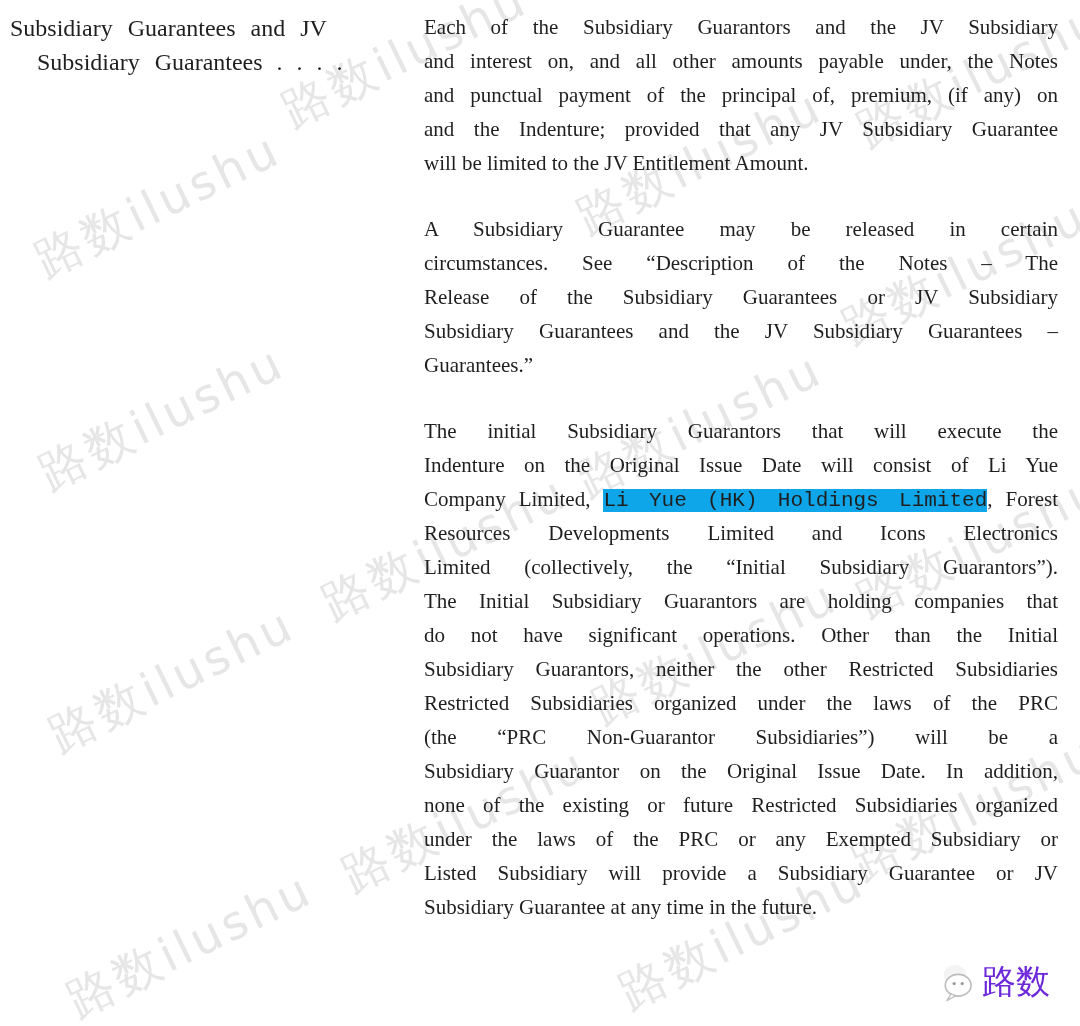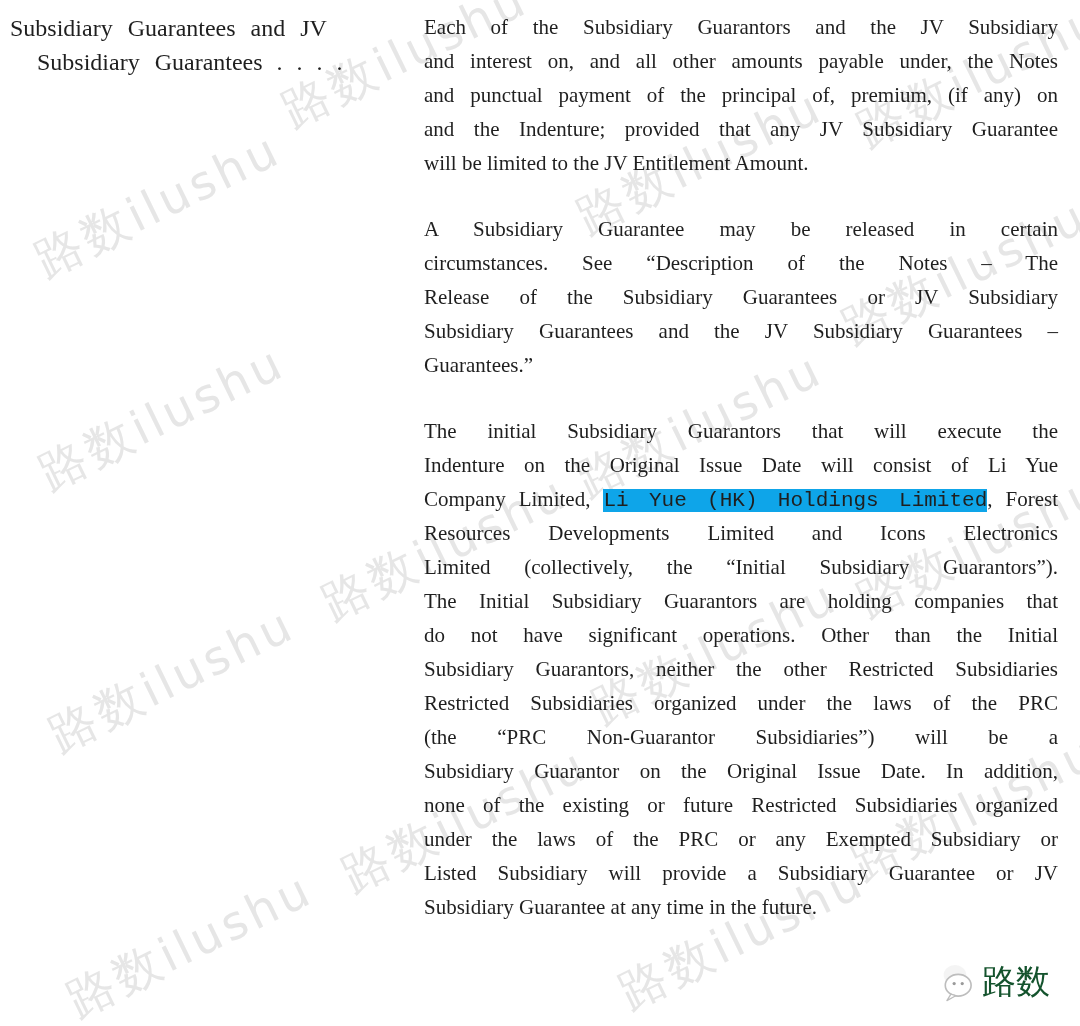--- a/index.html
+++ b/index.html
@@ -72,21 +72,21 @@
     width: 112px; height: 56px;
     background: rgba(255,255,255,0.78);
     z-index: 3;
     display: flex;
     align-items: center;
     gap: 2px;
   }
   .logo-badge .logo-text {
     font-family: "DejaVu Sans", sans-serif;
     font-size: 34px;
-    color: #14532d;
+    color: #6d28d9;
     text-shadow: 0 0 3px #ffffff, 0 0 5px #ffffff;
     white-space: nowrap;
   }
 </style>
 </head>
 <body>
 
 <div class="page">
 
   <div class="wm-layer">

